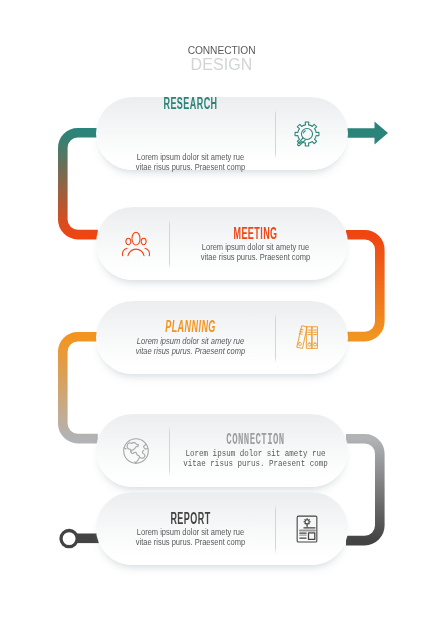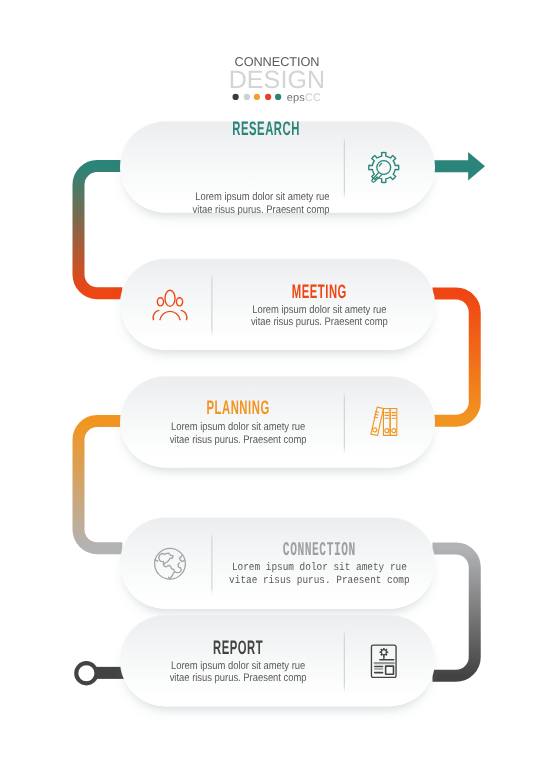--- a/index.html
+++ b/index.html
@@ -6,21 +6,21 @@
   body{width:443px;height:626px;background:#ffffff;
        font-family:"Liberation Sans",sans-serif;overflow:hidden;}
   #stage{position:relative;width:443px;height:626px;background:#fff;
         -webkit-font-smoothing:antialiased;}
 
   
   .logo{position:absolute;left:0;top:46px;width:443px;text-align:center;}
   .logo-line1{font-family:"Liberation Sans",sans-serif;font-size:10.2px;
       letter-spacing:-0.06px;color:#5a5b5d;line-height:10.2px;height:10px;
       text-indent:0.2px;}
-  .logo-line2{font-family:"Liberation Sans",sans-serif;font-size:20px;
+  .logo-line2{font-family:"Liberation Sans",sans-serif;font-size:16px;
       letter-spacing:0.1px;color:#d2d4d6;line-height:19.1px;height:19px;
       margin-top:-1.5px;text-indent:0.1px;}
   .logo-dots-row{display:flex;align-items:center;justify-content:center;
       margin-top:0px;height:8px;}
   .dot{width:5px;height:5px;border-radius:50%;margin-right:3.4px;}
   .eps{font-size:8.8px;letter-spacing:.1px;color:#6f7072;margin-left:1.2px;
       line-height:8px;position:relative;top:0.5px;}
   .eps i{font-style:normal;color:#cdced0;letter-spacing:0px;}
 
   
@@ -42,28 +42,20 @@
         transform:scaleX(.855);transform-origin:50% 50%;white-space:nowrap;}
   .iconbox{position:absolute;top:0;height:73px;display:flex;align-items:center;
         justify-content:center;}
 </style>
 </head>
 <body>
 <div id="stage">
     <div class="logo">
       <div class="logo-line1">CONNECTION</div>
       <div class="logo-line2">DESIGN</div>
-      <div class="logo-dots-row">
-        <span class="dot" style="background: rgb(60, 60, 59);"></span>
-        <span class="dot" style="background: rgb(207, 208, 209);"></span>
-        <span class="dot" style="background: rgb(240, 160, 46);"></span>
-        <span class="dot" style="background: rgb(232, 64, 42);"></span>
-        <span class="dot" style="background: rgb(44, 130, 121);"></span>
-        <span class="eps"><span>eps</span><i>CC</i></span>
-      </div>
     </div>
     <svg width="49.8" height="127.40000000000003" viewBox="0 0 49.8 127.40000000000003" style="position: absolute; left: 50.2px; top: 120.1px; overflow: visible;">
       <defs>
         <linearGradient id="grad0" x1="0" y1="0" x2="0" y2="1">
           <stop offset="0%" stop-color="#2b8479"></stop>
           <stop offset="100%" stop-color="#ef4513"></stop>
         </linearGradient>
       </defs>
       <path d="M 47.8 12.800000000000011 H 27.799999999999997 A 15 15 0 0 0 12.799999999999997 27.80000000000001 V 99.60000000000002 A 15 15 0 0 0 27.799999999999997 114.60000000000002 H 47.8" fill="none" stroke="url(#grad0)" stroke-width="9.6"></path>
     </svg>
@@ -96,21 +88,21 @@
     </svg>
     <svg width="60" height="30" viewBox="0 0 60 30" style="position: absolute; left: 344px; top: 117.9px;">
       <path d="M0 10.15 H30.5 V3.6 L44.0 15 L30.5 26.4 V19.75 H0 Z" fill="#2b8479"></path>
     </svg>
     <svg width="50" height="30" viewBox="0 0 50 30" style="position: absolute; left: 59px; top: 525.1px;">
       <rect x="18" y="8.5" width="36" height="9.6" fill="#434343"></rect>
       <circle cx="10.1" cy="13.6" r="8.1" fill="none" stroke="#434343" stroke-width="3.3"></circle>
     </svg>
     <div class="card" style="top: 97px;">
       <div class="divider" style="left: 179px;"></div>
-      <div class="textblock" style="left: 9px; width: 171px; text-align: right; gap: 40px;">
+      <div class="textblock" style="left: 9px; width: 171px; text-align: center; gap: 40px;">
         <div class="title" style="color: rgb(43, 132, 121);">RESEARCH</div>
         <div class="bodywrap">
           <div class="body">Lorem ipsum dolor sit amety rue</div>
           <div class="body">vitae risus purus. Praesent comp</div>
         </div>
       </div>
       <div class="iconbox" style="left: 182px; width: 58px;">
         <svg width="30" height="30" viewBox="0 0 32 32" fill="none" stroke="#2b8479" stroke-width="1.15" stroke-linecap="round" stroke-linejoin="round">
           <path d="M 14.11 3.34 A 12.8 12.8 0 0 1 17.89 3.34 L 17.63 6.24 A 9.9 9.9 0 0 1 21.75 7.94 L 23.61 5.71 A 12.8 12.8 0 0 1 26.29 8.39 L 24.06 10.25 A 9.9 9.9 0 0 1 25.76 14.37 L 28.66 14.11 A 12.8 12.8 0 0 1 28.66 17.89 L 25.76 17.63 A 9.9 9.9 0 0 1 24.06 21.75 L 26.29 23.61 A 12.8 12.8 0 0 1 23.61 26.29 L 21.75 24.06 A 9.9 9.9 0 0 1 17.63 25.76 L 17.89 28.66 A 12.8 12.8 0 0 1 14.11 28.66 L 14.37 25.76 A 9.9 9.9 0 0 1 10.25 24.06 L 8.39 26.29 A 12.8 12.8 0 0 1 5.71 23.61 L 7.94 21.75 A 9.9 9.9 0 0 1 6.24 17.63 L 3.34 17.89 A 12.8 12.8 0 0 1 3.34 14.11 L 6.24 14.37 A 9.9 9.9 0 0 1 7.94 10.25 L 5.71 8.39 A 12.8 12.8 0 0 1 8.39 5.71 L 10.25 7.94 A 9.9 9.9 0 0 1 14.37 6.24 Z"></path>
           <path d="M16 10.1 a5.9 5.9 0 1 0 0 11.8 a5.9 5.9 0 0 0 0-11.8 Z"></path>
@@ -132,21 +124,21 @@
         <svg width="30" height="30" viewBox="0 0 32 32" fill="none" stroke="#ef4513" stroke-width="1.15" stroke-linecap="round" stroke-linejoin="round">
           <path d="M16 3.45 a4.3 6.85 0 1 0 0 13.7 a4.3 6.85 0 0 0 0-13.7 Z"></path>
           <path d="M7.85 9.8 a2.65 3.5 0 1 0 0 7.0 a2.65 3.5 0 0 0 0-7.0 Z"></path>
           <path d="M24.15 9.8 a2.65 3.5 0 1 0 0 7.0 a2.65 3.5 0 0 0 0-7.0 Z"></path>
           <path d="M7.45 28.55 a8.7 8.7 0 0 1 17.1 0"></path>
           <path d="M1.9 28.55 a6.2 6.2 0 0 1 4.6-8.0"></path>
           <path d="M30.1 28.55 a6.2 6.2 0 0 0-4.6-8.0"></path>
         </svg>
       </div>
     </div>
-    <div class="card" style="top: 300.6px;">
+    <div class="card" style="top: 300.6px; font-style: italic;">
       <div class="divider" style="left: 179px;"></div>
       <div class="textblock" style="left: 9px; width: 171px; text-align: center;">
         <div class="title" style="color: rgb(242, 149, 32);">PLANNING</div>
         <div class="bodywrap">
           <div class="body">Lorem ipsum dolor sit amety rue</div>
           <div class="body">vitae risus purus. Praesent comp</div>
         </div>
       </div>
       <div class="iconbox" style="left: 182px; width: 58px;">
         <svg width="30" height="30" viewBox="0 0 32 32" fill="none" stroke="#f29520" stroke-width="0.95" stroke-linecap="round" stroke-linejoin="round">

